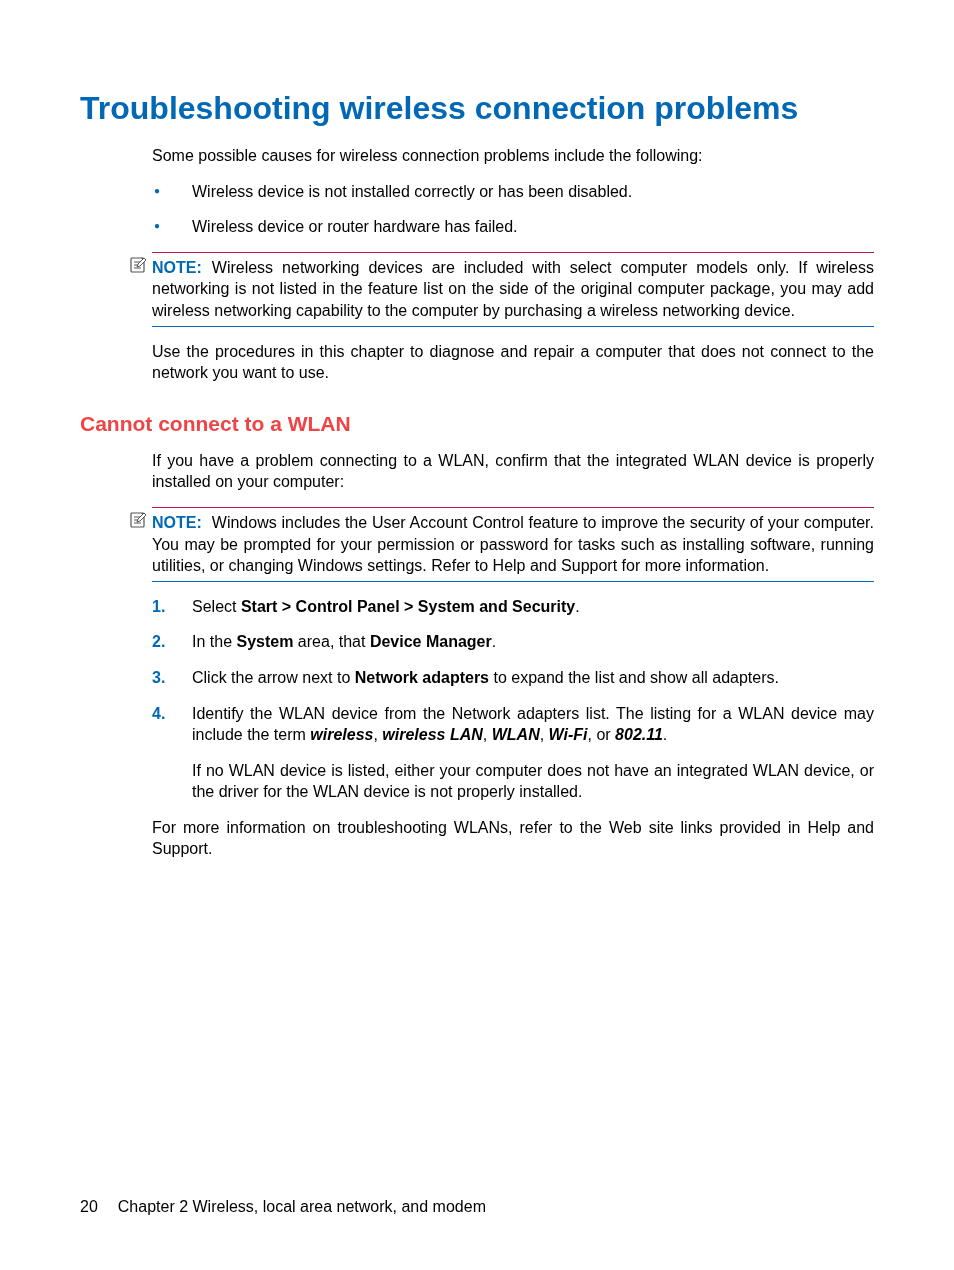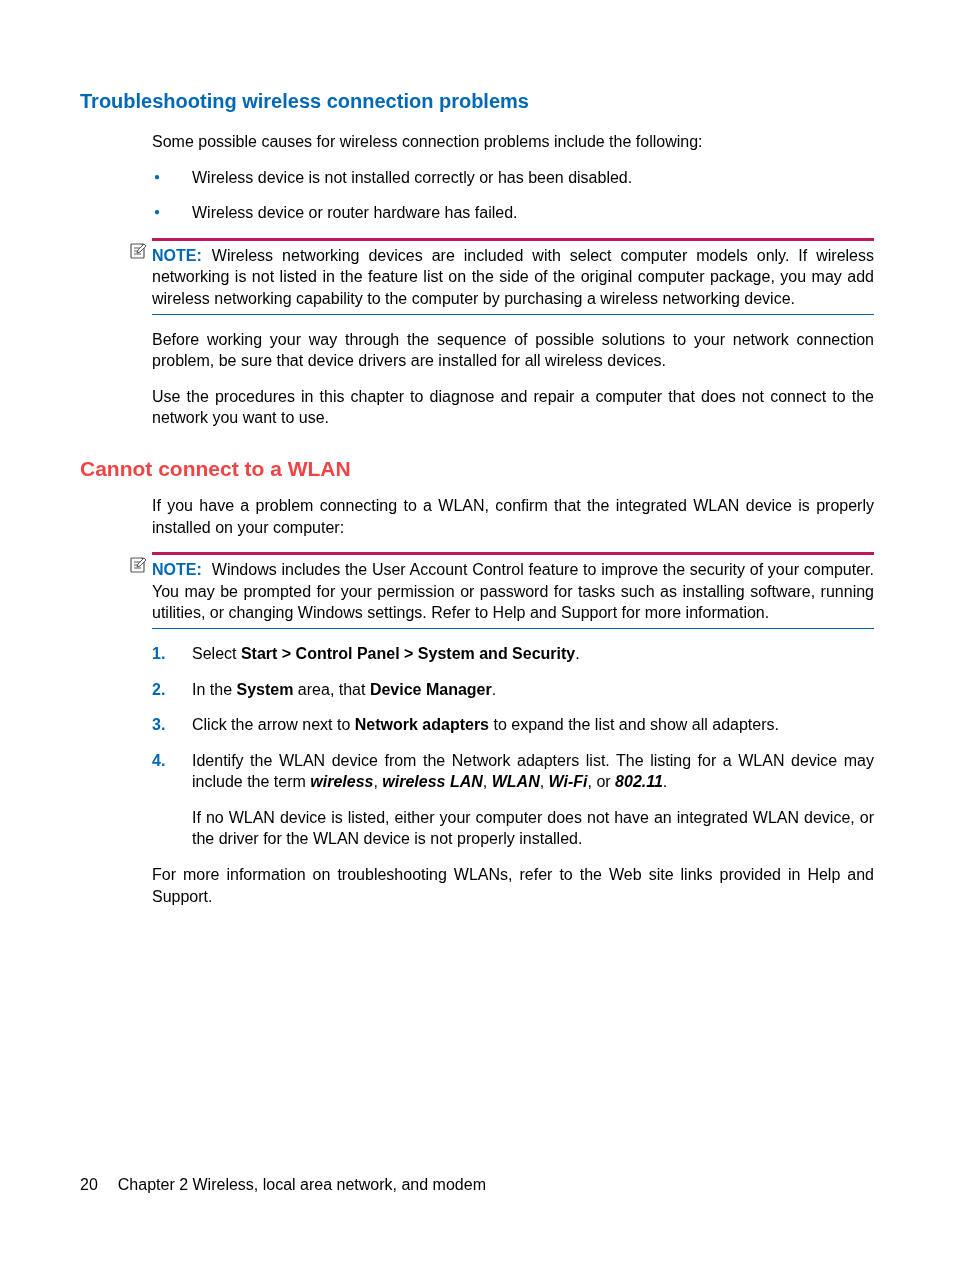--- a/index.html
+++ b/index.html
@@ -11,21 +11,21 @@
       position: relative;
       color: #000;
     }
     .page {
       padding: 90px 80px 60px 80px;
       position: relative;
       height: 100%;
     }
     h1 {
       color: #0068b5;
-      font-size: 20px;
+      font-size: 32px;
       font-weight: bold;
       margin-bottom: 18px;
     }
     h2 {
       color: #ef4444;
       font-size: 21px;
       font-weight: bold;
       margin-top: 28px;
       margin-bottom: 14px;
     }
@@ -62,21 +62,21 @@
       left: 2px;
       top: 3px;
     }
     .note-block {
       margin-left: 52px;
       position: relative;
       margin-bottom: 14px;
     }
     .note-inner {
       margin-left: 20px;
-      border-top: 3px solid #be185d;
+      border-top: 1px solid #be185d;
       border-bottom: 1px solid #0068b5;
       padding: 4px 0 4px 0;
       font-size: 16px;
       line-height: 1.35;
       text-align: justify;
     }
     .note-icon {
       position: absolute;
       left: -3px;
       top: 4px;
@@ -108,21 +108,21 @@
       left: 0;
       top: 0;
     }
     .bold { font-weight: bold; }
     .ital { font-style: italic; font-weight: bold; }
     .step-sub {
       margin-top: 14px;
     }
     .footer {
       position: absolute;
-      bottom: 76px;
+      bottom: 54px;
       left: 80px;
       font-size: 16px;
     }
     .footer .pagenum { margin-right: 20px; }
   </style>
 </head>
 <body>
 
 <div class="page">
 
@@ -142,21 +142,20 @@
       <line x1="5" y1="6" x2="12" y2="6" stroke="#555" stroke-width="1"></line>
       <line x1="5" y1="9" x2="12" y2="9" stroke="#555" stroke-width="1"></line>
       <line x1="5" y1="12" x2="12" y2="12" stroke="#555" stroke-width="1"></line>
       <path d="M11 10 L17 4 L15 2 L9 8 L8 11 Z" fill="#fff" stroke="#555" stroke-width="1"></path>
     </svg>
     <div class="note-inner">
       <span class="note-label">NOTE:</span><span>Wireless networking devices are included with select computer models only. If wireless networking is not listed in the feature list on the side of the original computer package, you may add wireless networking capability to the computer by purchasing a wireless networking device.</span>
     </div>
   </div>
 
-  <p class="para">Before working your way through the sequence of possible solutions to your network connection problem, be sure that device drivers are installed for all wireless devices.</p>
   <p class="para">Use the procedures in this chapter to diagnose and repair a computer that does not connect to the network you want to use.</p>
 
   <h2>Cannot connect to a WLAN</h2>
 
   <p class="para">If you have a problem connecting to a WLAN, confirm that the integrated WLAN device is properly installed on your computer:</p>
 
   <div class="note-block">
     <svg class="note-icon" viewBox="0 0 18 18">
       <rect x="2" y="2" width="13" height="14" rx="1" fill="none" stroke="#555" stroke-width="1.2"></rect>
       <path d="M12 2 L15 5 L15 2 Z" fill="#555"></path>

